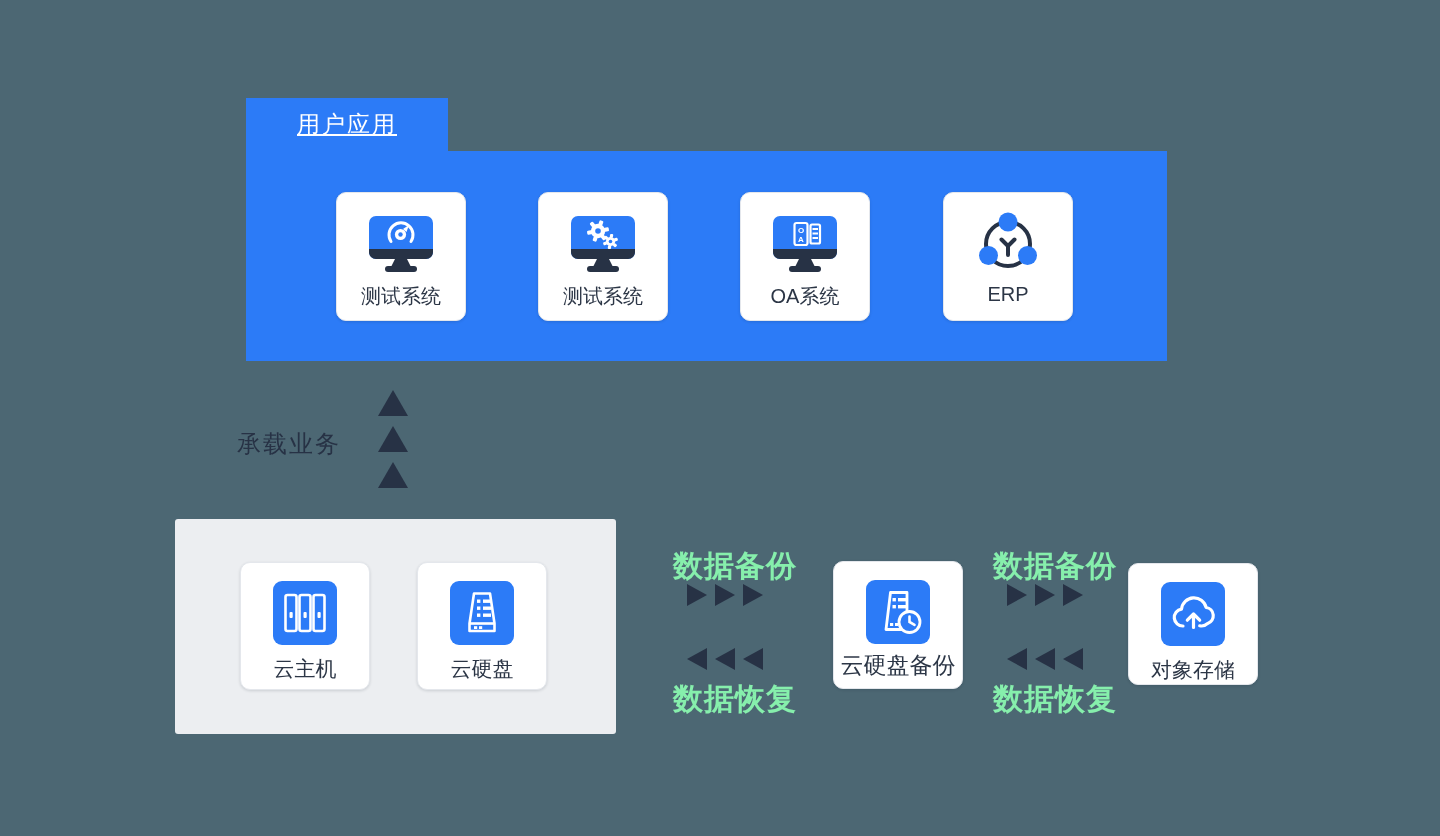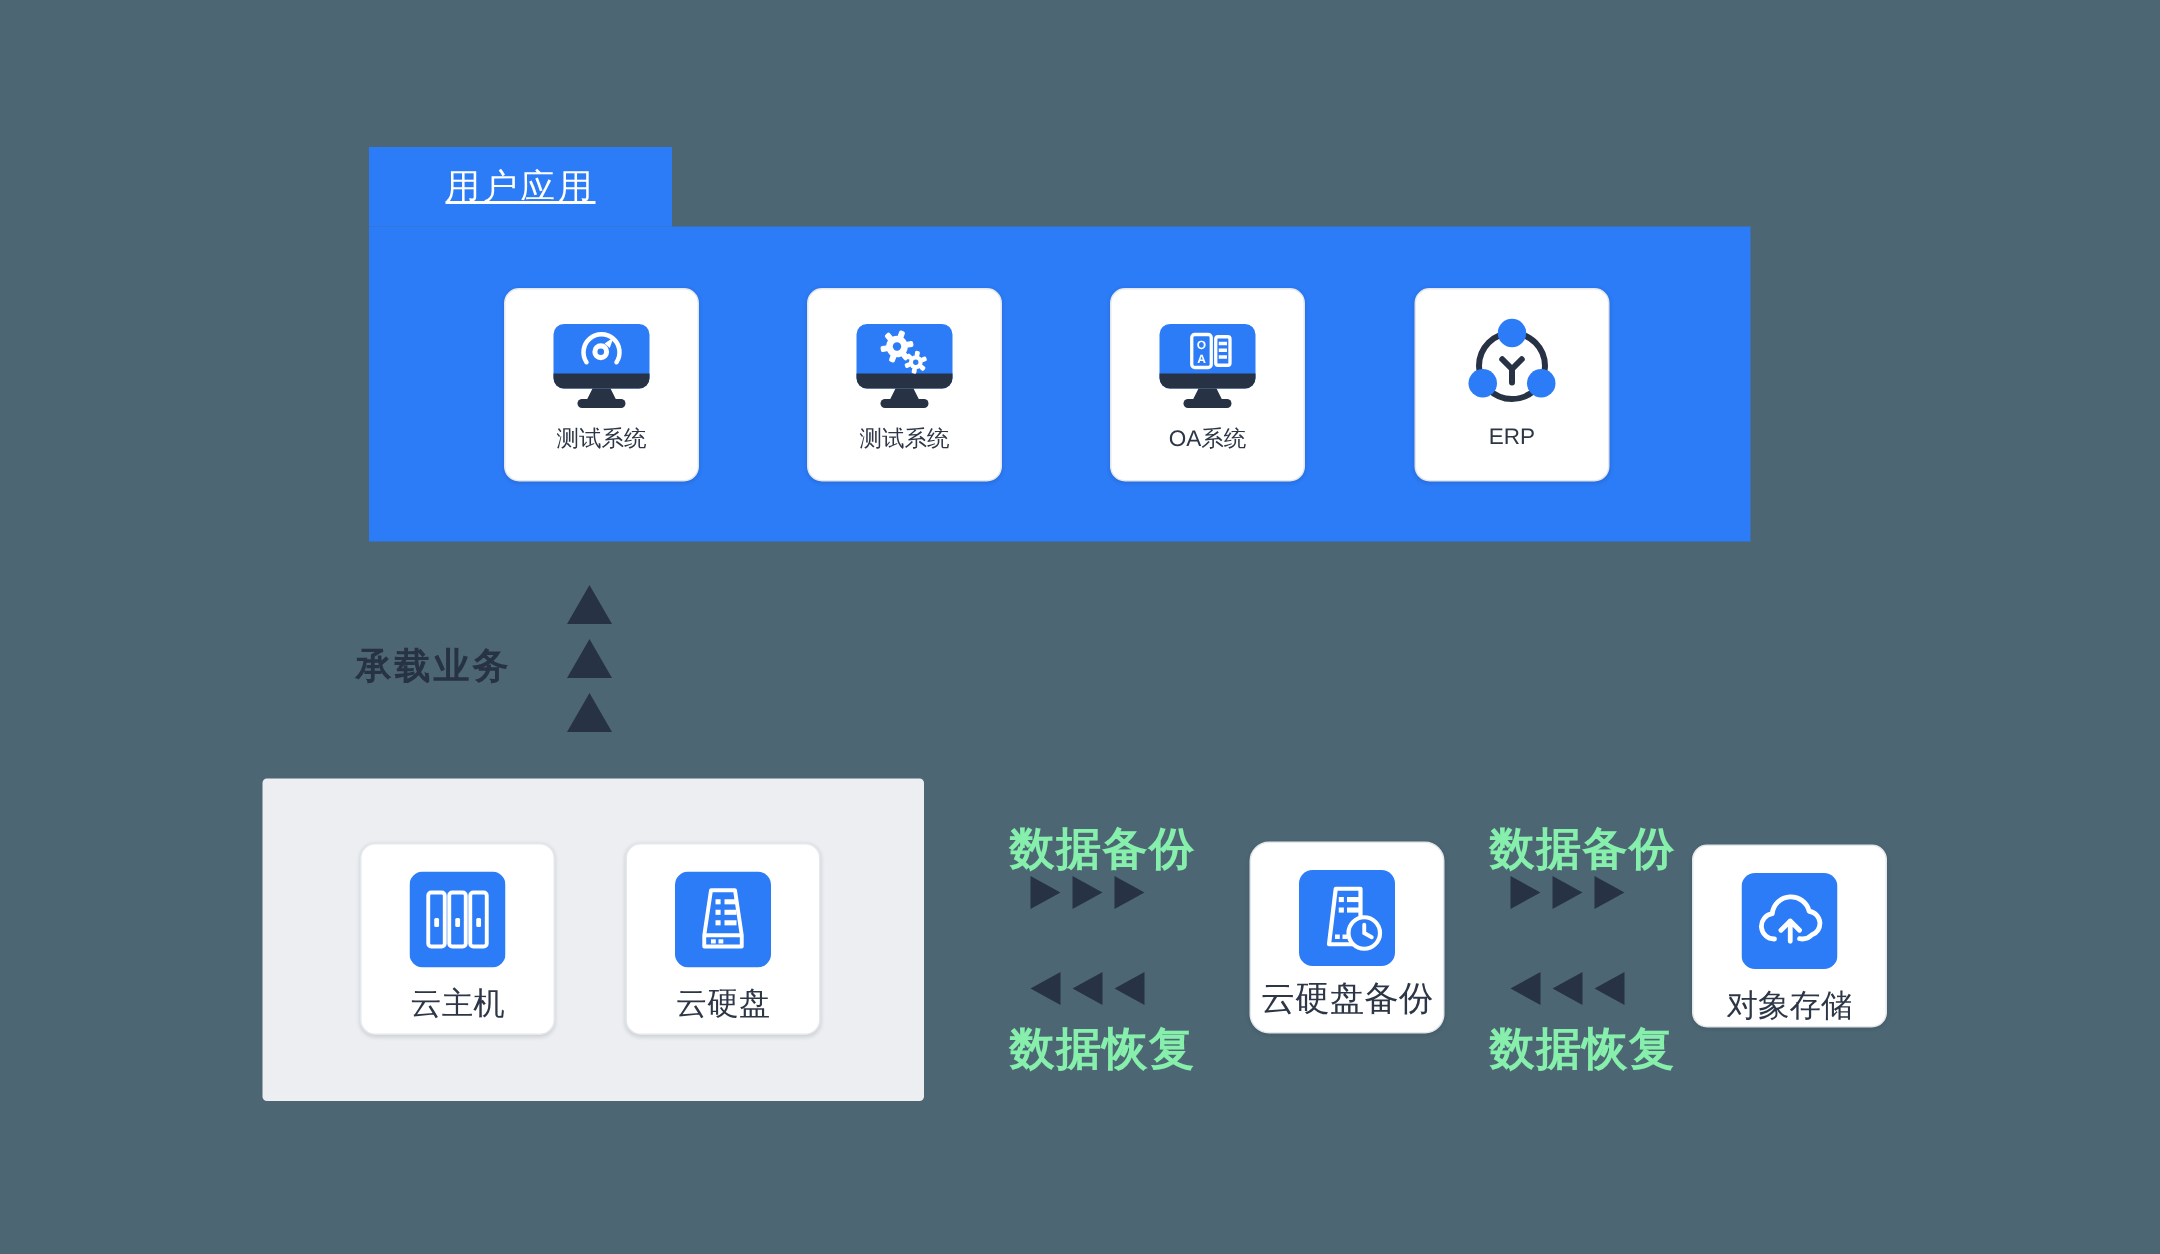--- a/index.html
+++ b/index.html
@@ -23,30 +23,30 @@
 
   
   .card {
     position:absolute; width:130px; box-sizing:border-box;
     background:#ffffff; border:1px solid #e4e7ec; border-radius:10px;
     box-shadow:0 1px 3px rgba(16,24,40,.15);
     display:flex; flex-direction:column; align-items:center;
     padding-top:12px;
   }
   .card .icon-box { height:76px; display:flex; align-items:center; justify-content:center; }
-  .card .card-label { font-size:15px; color:#2c3646; white-space:nowrap; margin-top:2px; }
+  .card .card-label { font-size:20px; color:#2c3646; white-space:nowrap; margin-top:2px; }
 
   .app-card { top:192px; height:129px; }
   .app-card.c0 { left:336px; } .app-card.c1 { left:538px; }
   .app-card.c2 { left:740px; } .app-card.c3 { left:943px; }
 
   
   .carry-label {
     position:absolute; left:237px; top:428px;
-    font-size:24px; font-weight:700; letter-spacing:2px; white-space:nowrap;
+    font-size:24px; font-weight:400; letter-spacing:2px; white-space:nowrap;
   }
   .up-arrows { position:absolute; left:378px; top:390px; display:flex; flex-direction:column; gap:10px; }
   .tri-up { width:0; height:0; border-left:15px solid transparent; border-right:15px solid transparent; border-bottom:26px solid #273245; }
 
   
   .infra-panel {
     position:absolute; left:175px; top:519px; width:441px; height:215px;
     background:#eceef1; border-radius:3px;
   }
   .infra-card { top:562px; height:128px; }
@@ -56,21 +56,21 @@
   
   .flow-label {
     position:absolute; font-size:30px; font-weight:600; letter-spacing:1px;
     color:#86efac; white-space:nowrap;
   }
   .tri-row { position:absolute; display:flex; gap:8px; }
   .tri-right { width:0; height:0; border-top:11px solid transparent; border-bottom:11px solid transparent; border-left:20px solid #273245; }
   .tri-left  { width:0; height:0; border-top:11px solid transparent; border-bottom:11px solid transparent; border-right:20px solid #273245; }
 
   
-  .backup-card { left:833px; top:561px; height:128px;border-radius:13px; }
+  .backup-card { left:833px; top:561px; height:128px; }
   .backup-card .card-label { font-size:23px; margin-top:0; }
   .storage-card { left:1128px; top:563px; height:122px; }
   .storage-card .card-label { font-size:21px; margin-top:4px; }
 </style>
 </head>
 <body>
 
 <div class="stage">
 
   <div class="apps-tab">

